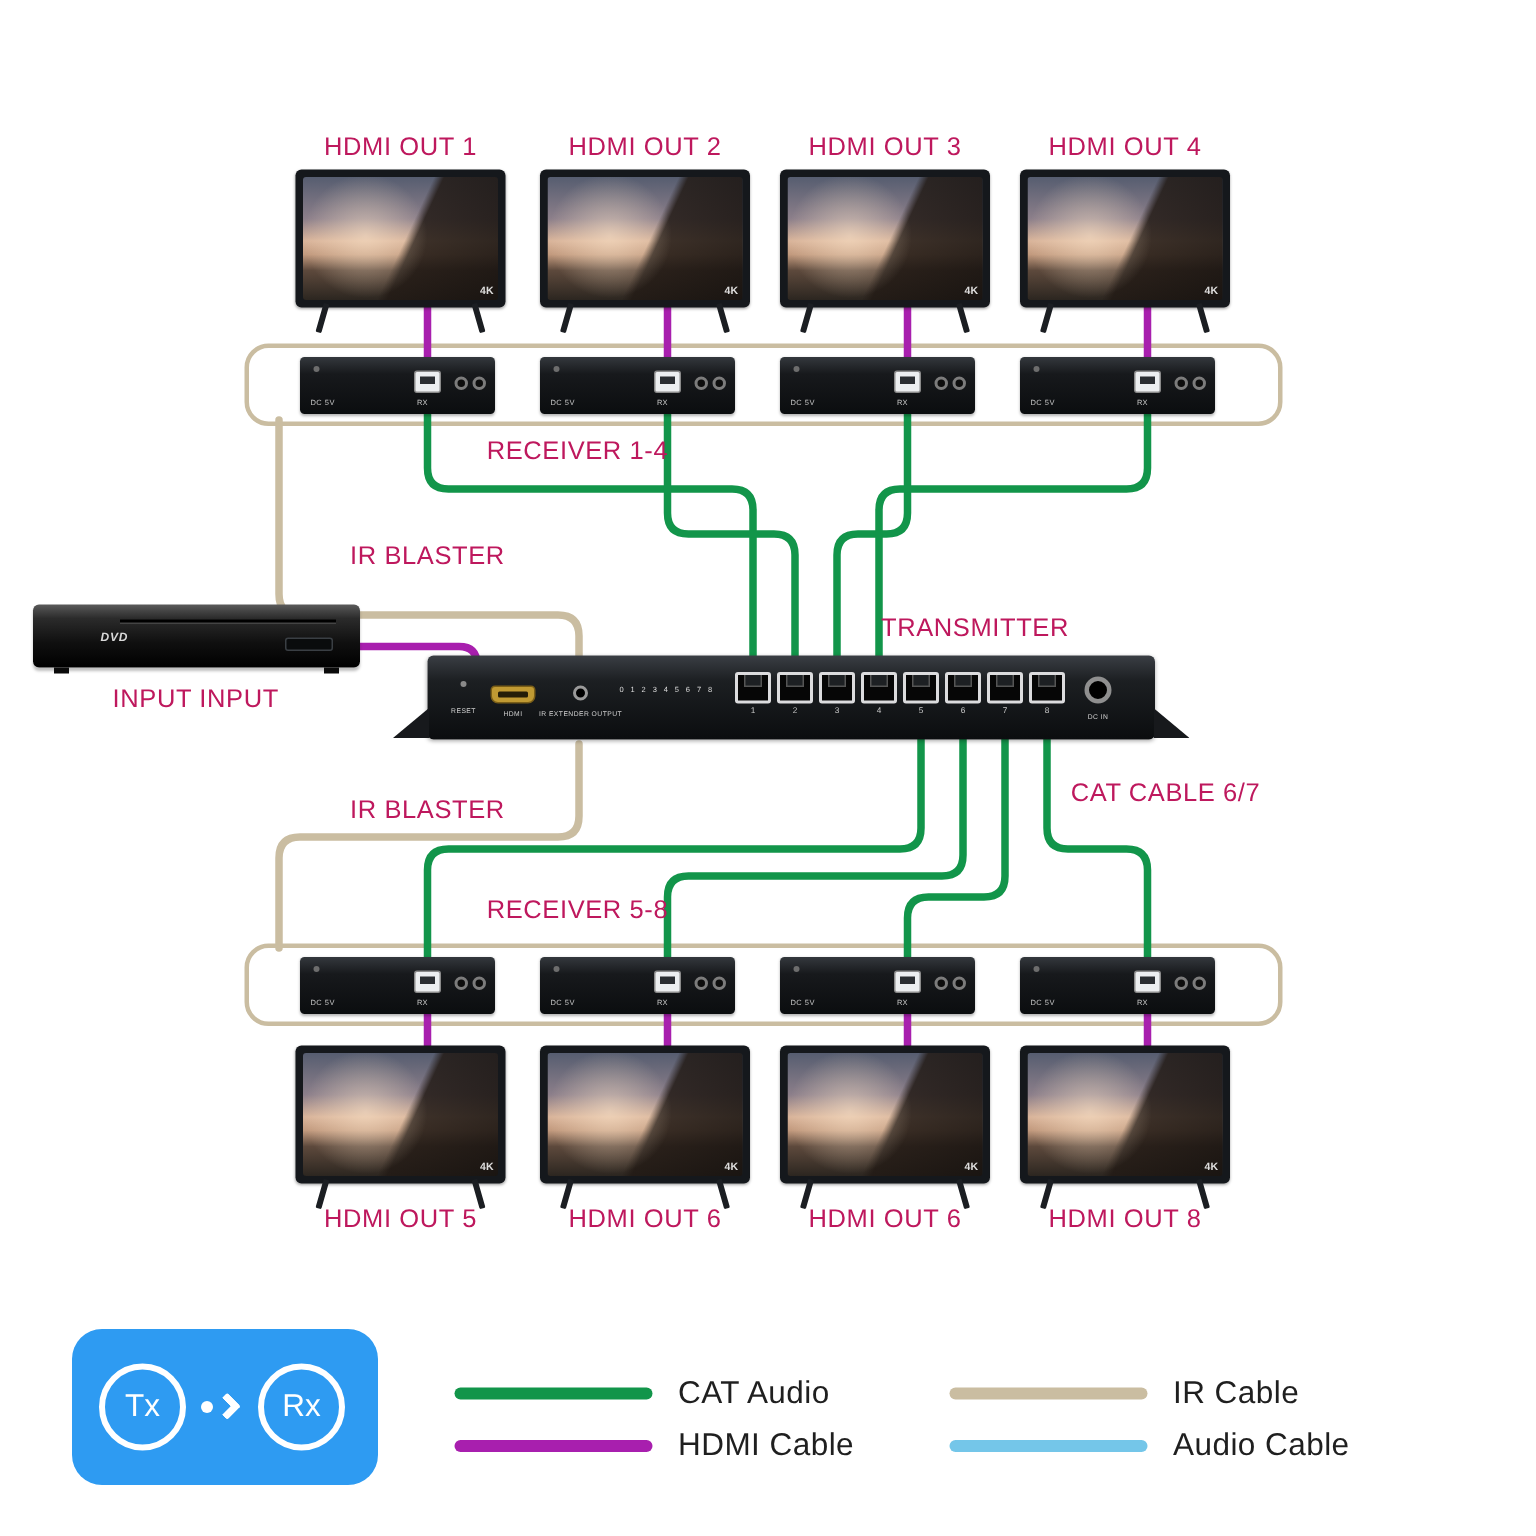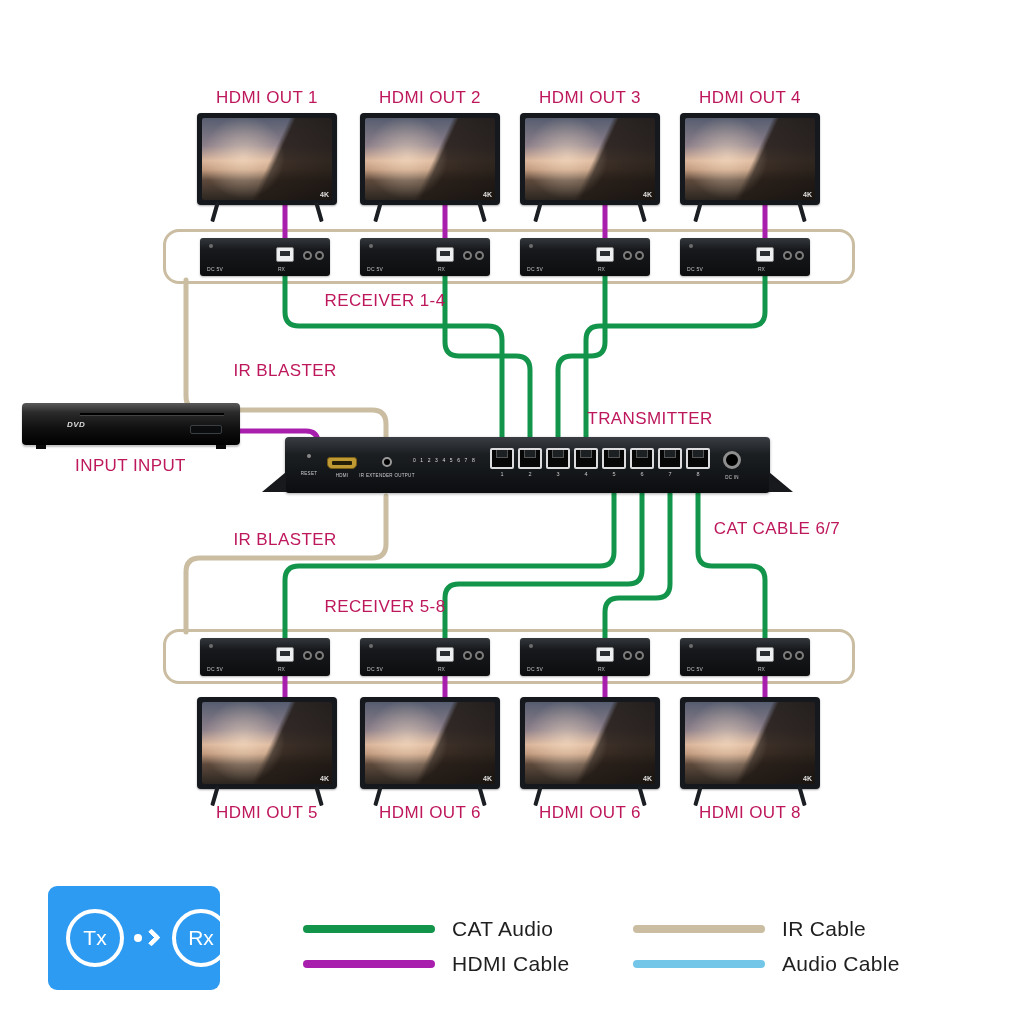--- a/index.html
+++ b/index.html
@@ -65,21 +65,21 @@
   
   .dvd{position:absolute;left:22px;top:403px;width:218px;height:42px;border-radius:4px;z-index:3;
     background:linear-gradient(180deg,#5a5a5a 0%,#2b2b2b 22%,#101010 60%,#000 100%);box-shadow:0 2px 2px rgba(0,0,0,.25);}
   .dvd .tray{position:absolute;left:58px;top:10px;right:16px;height:3px;background:#000;border-bottom:1px solid #444;}
   .dvd .logo{position:absolute;left:12px;top:17px;font-size:8px;font-style:italic;font-weight:bold;color:#d8d8d8;letter-spacing:.5px;margin-left:33px;}
   .dvd .display{position:absolute;right:18px;top:22px;width:32px;height:9px;background:#0a0c0d;border:1px solid #3a3f44;border-radius:2px;}
   .dvd .foot{position:absolute;bottom:-4px;width:10px;height:4px;background:#0a0a0a;}
   .dvd .foot.f1{left:14px;} .dvd .foot.f2{right:14px;}
 
   
-  .legend-box{position:absolute;left:48px;top:886px;width:172px;height:104px;border-radius:9px;background:var(--legend-bg);z-index:3;}
+  .legend-box{position:absolute;left:48px;top:886px;width:204px;height:104px;border-radius:20px;background:var(--legend-bg);z-index:3;}
   .legend-circle{position:absolute;width:58px;height:58px;border:4px solid #fff;border-radius:50%;color:#fff;
     display:flex;align-items:center;justify-content:center;font-size:21px;}
   .legend-circle.tx{left:18px;top:23px;}
   .legend-circle.rx{left:124px;top:23px;}
   .legend-arrow-dot{position:absolute;left:86px;top:48px;width:8px;height:8px;border-radius:50%;background:#fff;}
   .legend-arrow-chev{position:absolute;left:97px;top:45px;width:13px;height:13px;border-top:5px solid #fff;border-right:5px solid #fff;border-radius:2px;transform:rotate(45deg);}
   .cable-sample{position:absolute;height:8px;width:132px;border-radius:4px;z-index:3;}
   .legend-label{position:absolute;z-index:3;font-size:21px;color:#1f1f1f;letter-spacing:.3px;}
 </style>
 </head>

